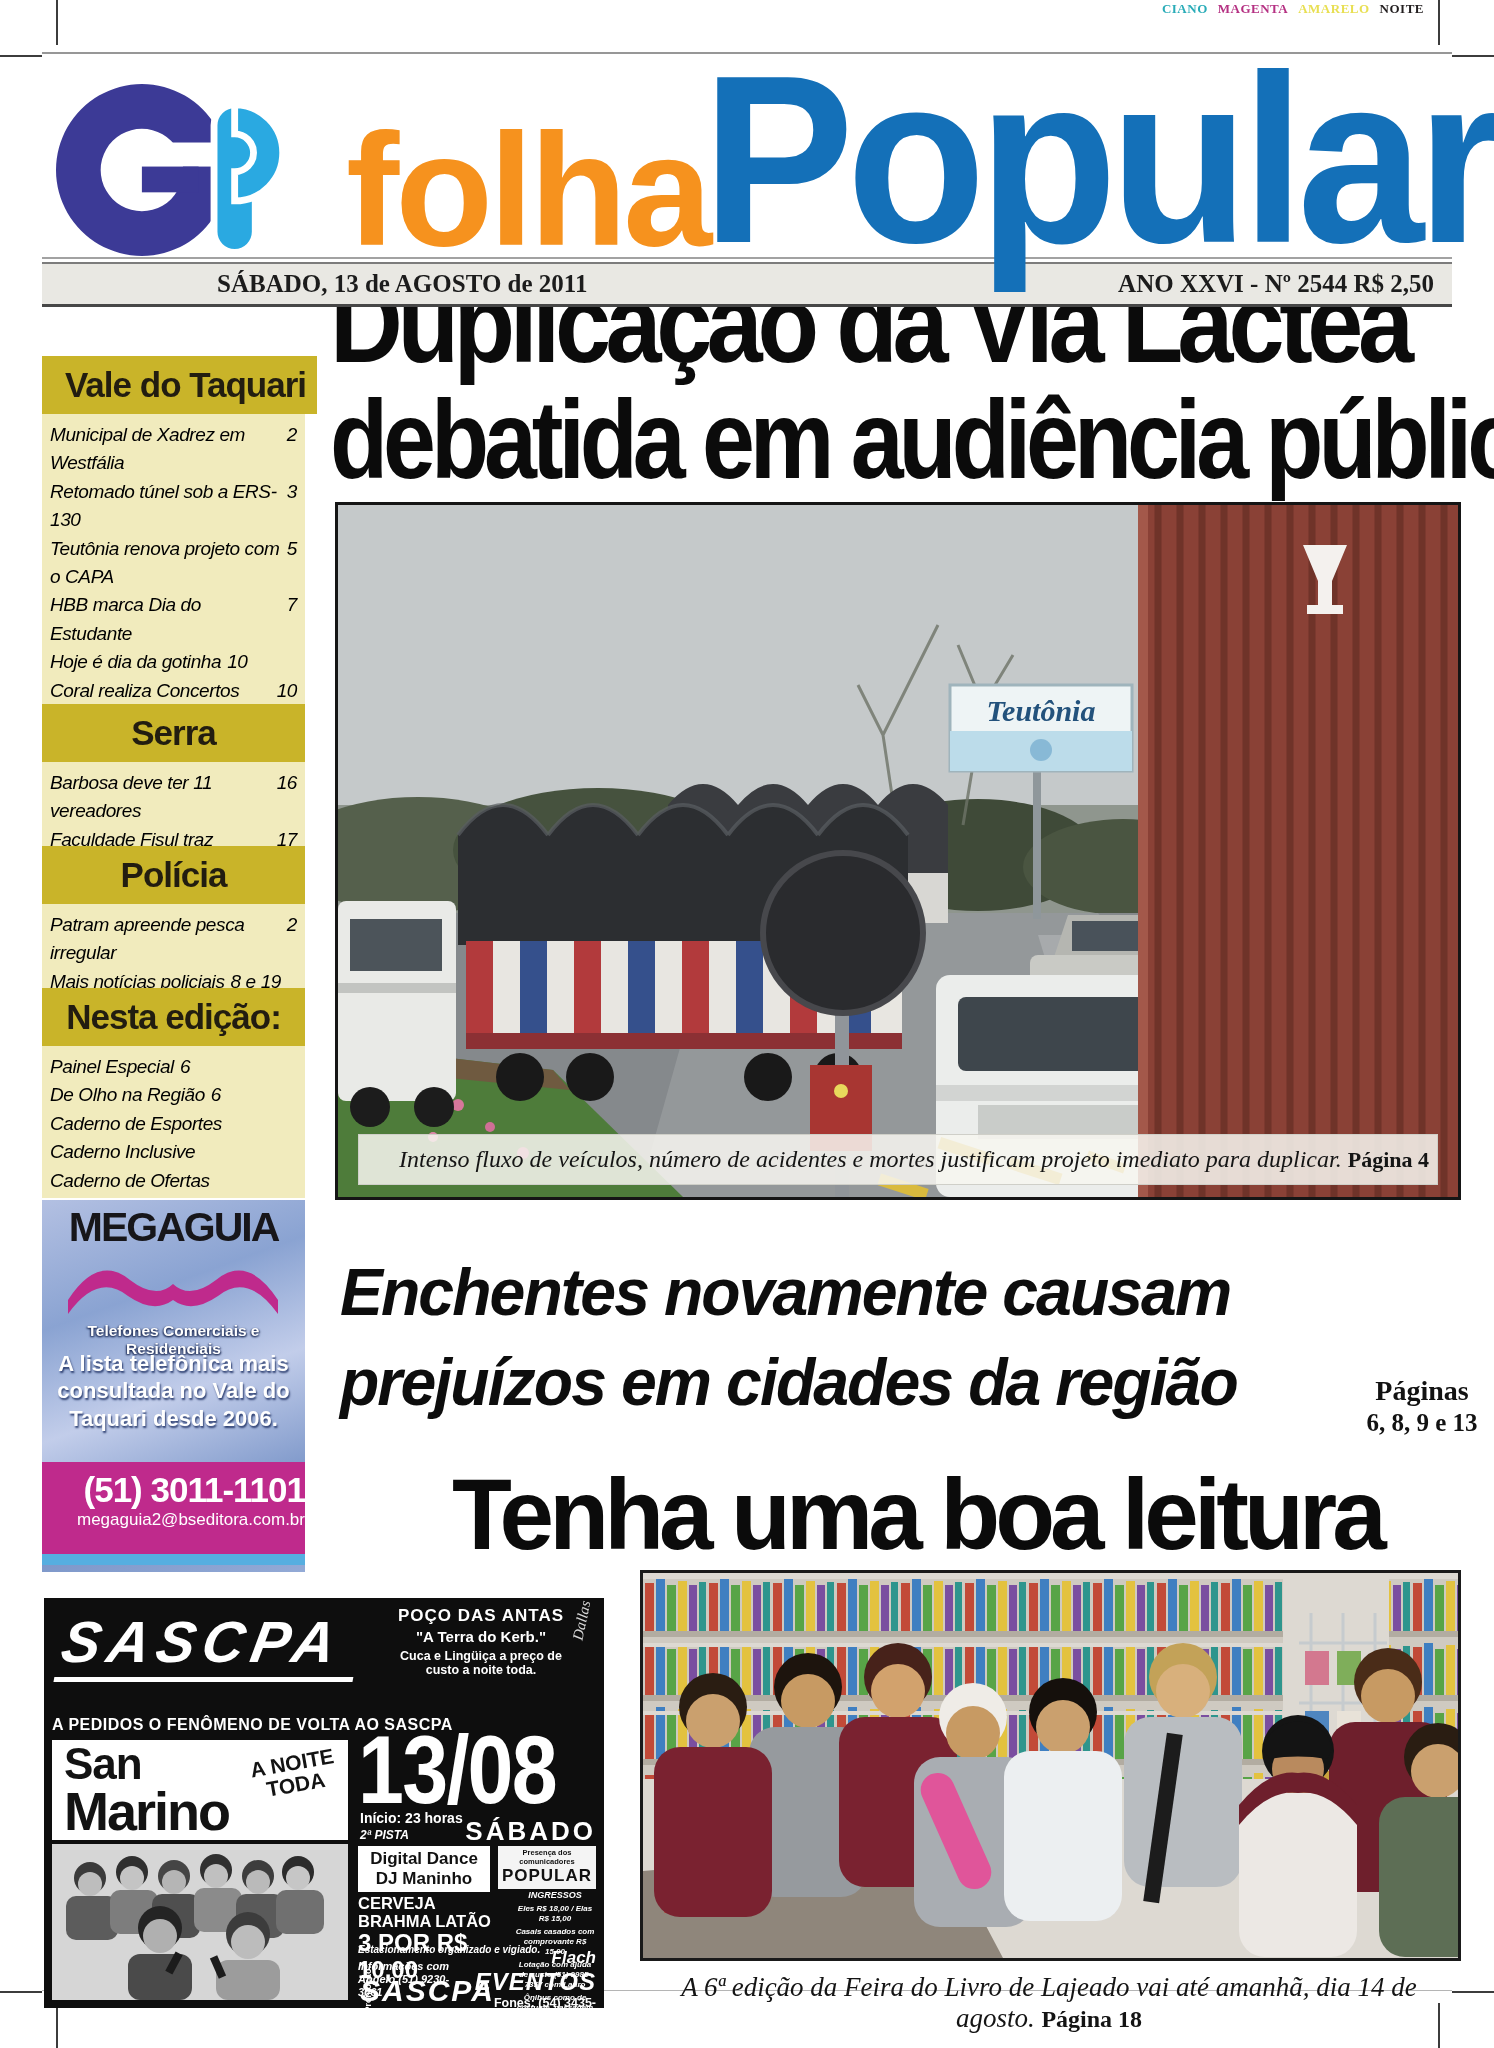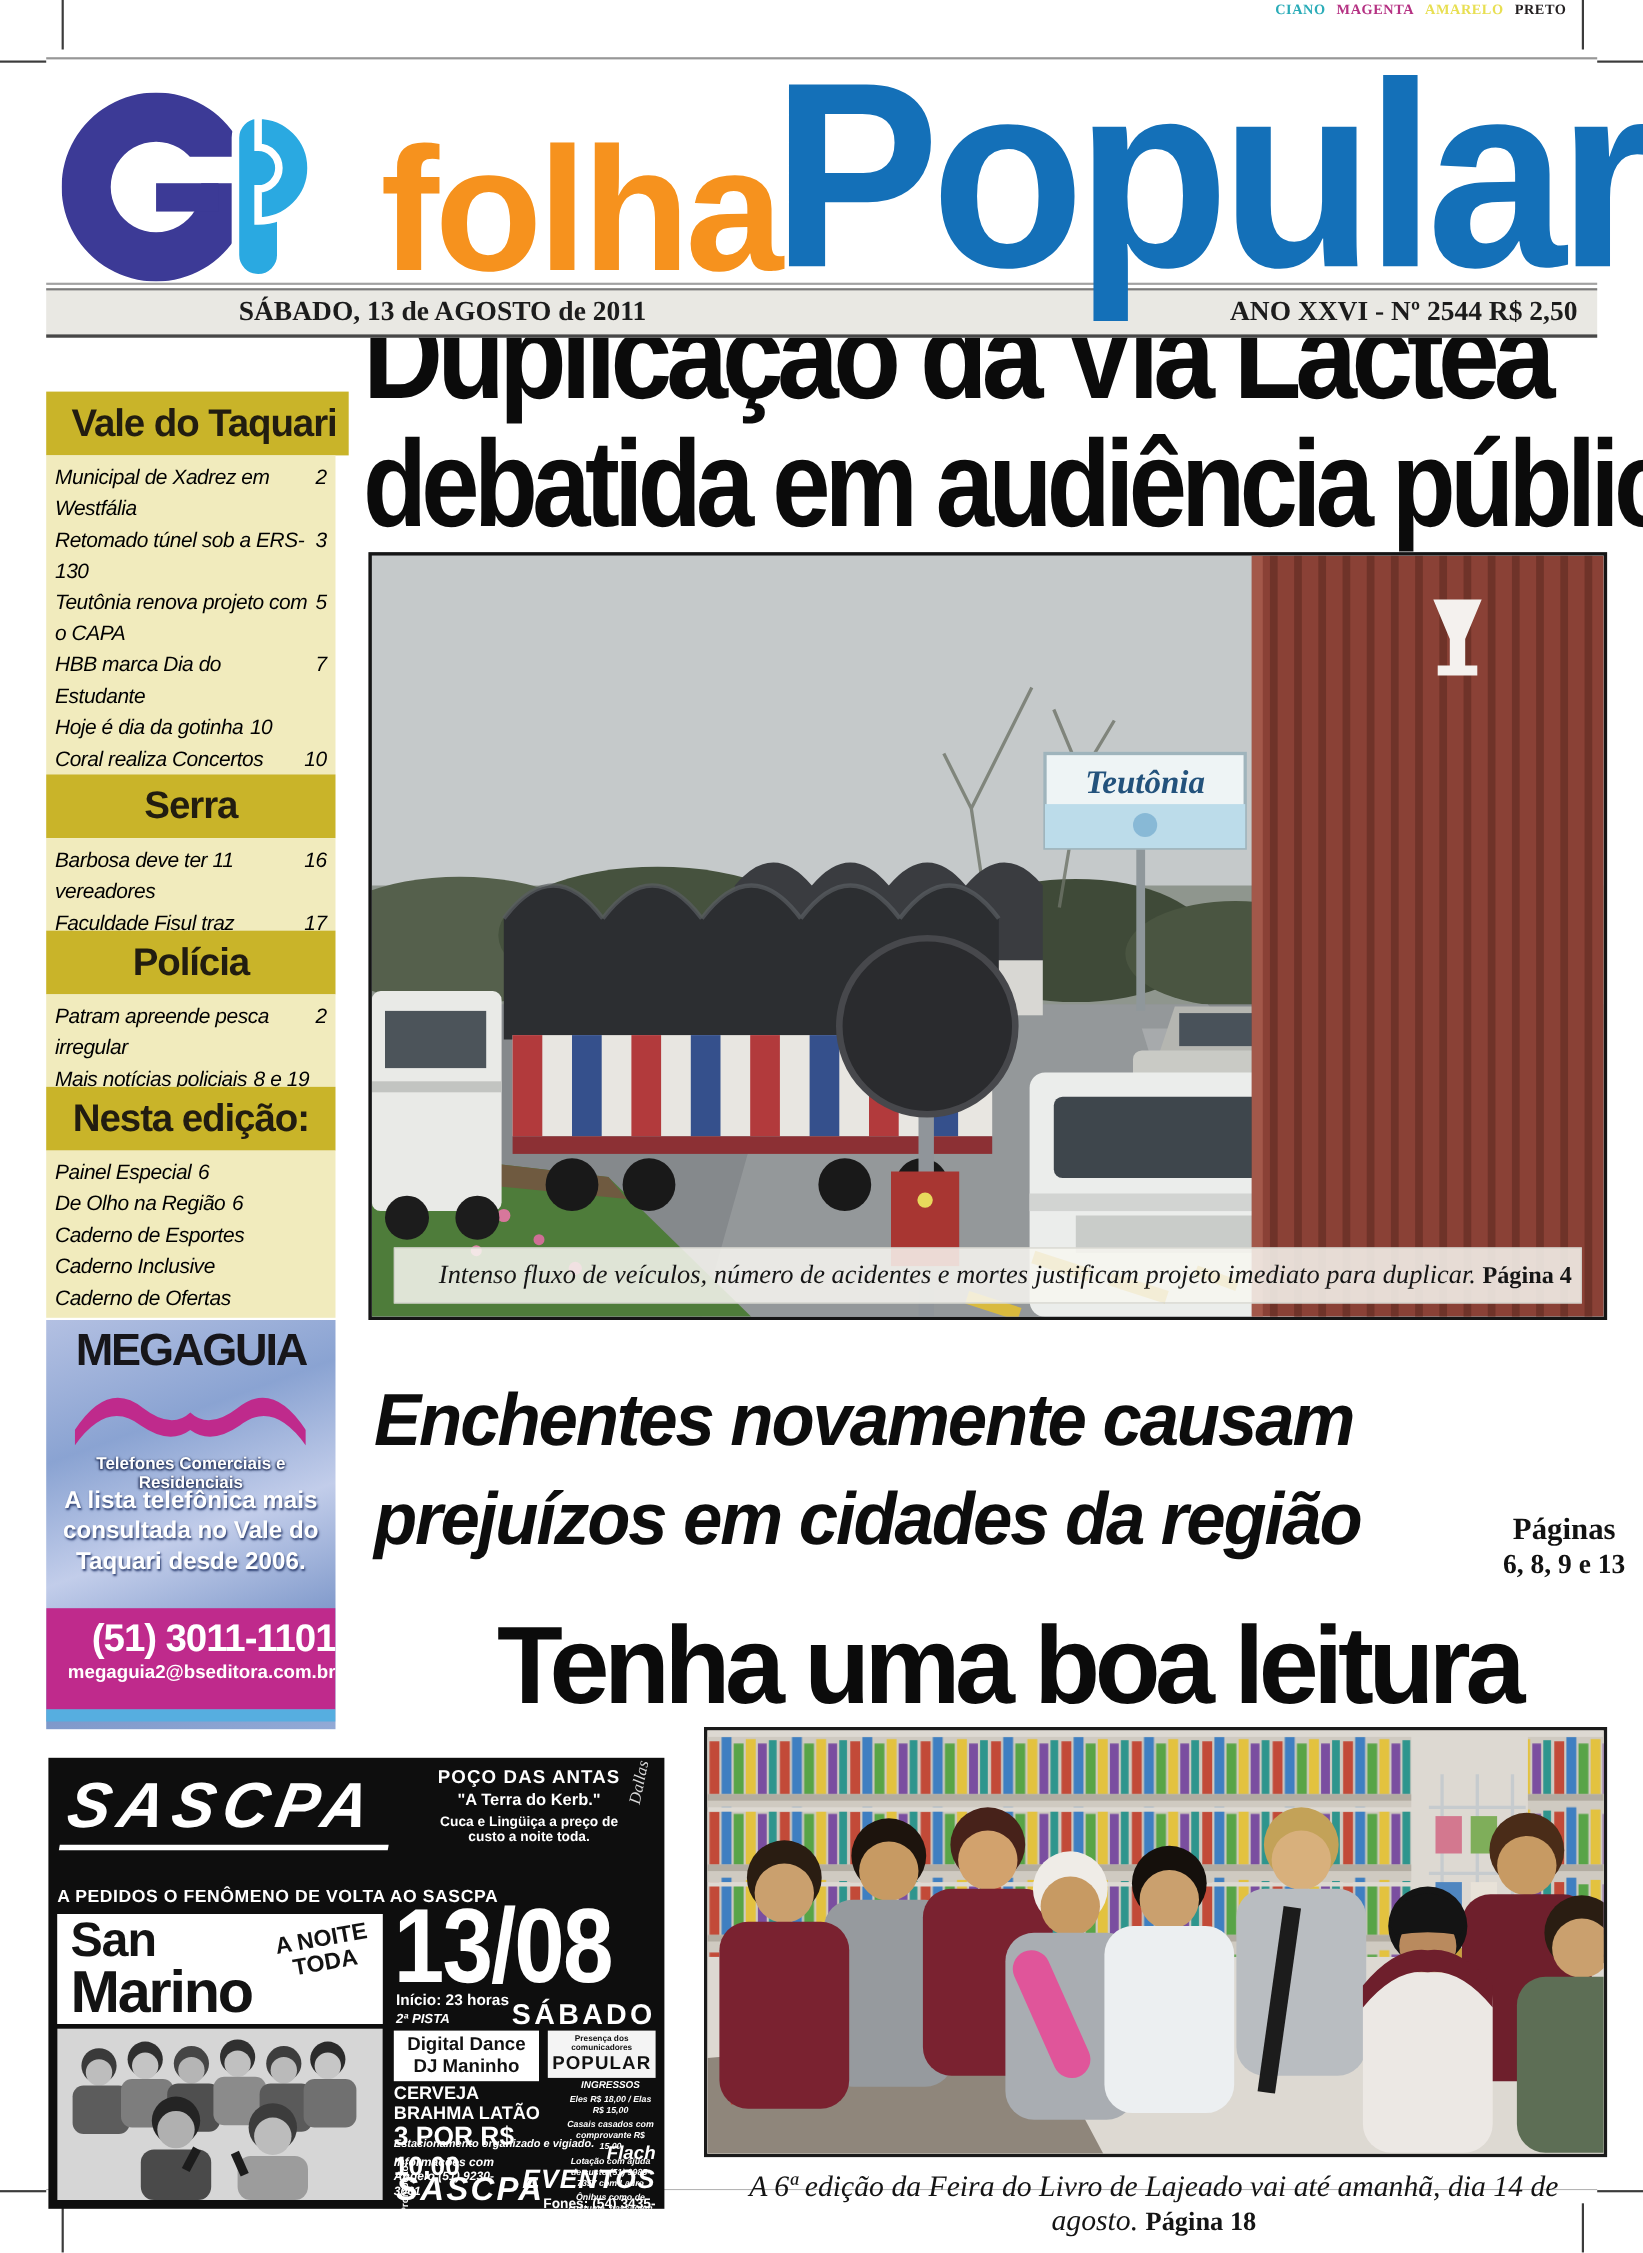--- a/index.html
+++ b/index.html
@@ -37,21 +37,21 @@
       background:linear-gradient(160deg,#b3c0e2 0%,#8aa3d2 28%,#c2cdea 52%,#7e98ca 78%,#93aad6 100%);}
   .mega .ttl{position:absolute;top:4px;left:0;right:0;text-align:center;font-weight:bold;
       font-size:41px;letter-spacing:-2px;color:#17161a;}
   .mega .wave{position:absolute;top:50px;left:26px;width:210px;height:64px;}
   .mega .tag{position:absolute;top:122px;left:0;right:0;text-align:center;color:#fff;font-weight:bold;
       font-size:15.5px;text-shadow:1px 1px 2px #1b2a55,-1px 1px 2px #1b2a55;}
   .mega .body{position:absolute;top:150px;left:13px;right:13px;text-align:center;color:#fff;
       font-weight:bold;font-size:22px;line-height:1.24;text-shadow:1px 2px 2px #2a3c6e;}
   .mega .mband{position:absolute;left:0;right:0;top:262px;height:92px;background:#bf2a8c;color:#fff;text-align:right;}
   .mega .phone{margin-top:8px;font-weight:bold;font-size:35px;letter-spacing:-1px;}
-  .mega .email{font-weight:bold;font-size:17px;}
+  .mega .email{font-weight:normal;font-size:17px;}
   .mega .bluestrip{position:absolute;left:0;right:0;top:354px;height:11px;background:#56aee0;}
   
   .h-main{position:absolute;left:330px;white-space:nowrap;font-weight:bold;color:#0b0b0b;
       font-size:112px;line-height:1;letter-spacing:-6px;transform:scaleX(0.90);transform-origin:0 0;}
   .photo-frame{position:absolute;left:335px;top:502px;width:1120px;height:692px;
       border:3px solid #151515;box-sizing:content-box;overflow:hidden;background:#9aa0a3;}
   .photo-svg{position:absolute;inset:0;width:100%;height:100%;}
   .photo-cap{position:absolute;left:20px;right:20px;bottom:12px;background:rgba(247,246,240,0.86);
       border:1px solid #cfcfc8;text-align:right;padding:11px 8px;
       font-family:"Liberation Serif",serif;font-style:italic;font-size:24px;color:#151515;}
@@ -130,21 +130,21 @@
   <div class="cropmark" style="left:0;top:1991px;width:42px;height:2px;"></div>
   <div class="cropmark" style="left:1438px;top:2003px;width:2px;height:45px;"></div>
   <div class="cropmark" style="left:1452px;top:1991px;width:42px;height:2px;"></div>
   <div class="rule" style="left:42px;right:42px;top:52px;height:2px;"></div>
   <div class="rule" style="left:42px;right:42px;top:1990px;height:1px;background:#b5b5b5;"></div>
 
   <div class="color-labels">
     <span class="cl-cyan">CIANO</span>
     <span class="cl-magenta">MAGENTA</span>
     <span class="cl-yellow">AMARELO</span>
-    <span class="cl-black">PRETO</span>
+    <span class="cl-black">NOITE</span>
   </div>
 
   <svg class="gp-logo" viewBox="0 0 163 100">
     <path fill="#3c3a96" fill-rule="evenodd" d="M50,0 a50,50 0 1,0 0.0001,0 Z M50,26 a24,24 0 1,1 -0.0001,0 Z"></path>
     <rect x="62" y="34" width="41" height="14" fill="#ffffff"></rect>
     <rect x="50" y="48" width="33" height="15" fill="#3c3a96"></rect>
     <rect x="92" y="12" width="24" height="86" rx="12" fill="#2aa9e1" stroke="#ffffff" stroke-width="4"></rect>
     <path fill="#2aa9e1" stroke="#ffffff" stroke-width="4" fill-rule="evenodd" d="M104,12 a28,28 0 1,1 0,56 l0,-17 a11,11 0 1,0 0,-22 Z"></path>
   </svg>
   <div class="folha">folha</div>

